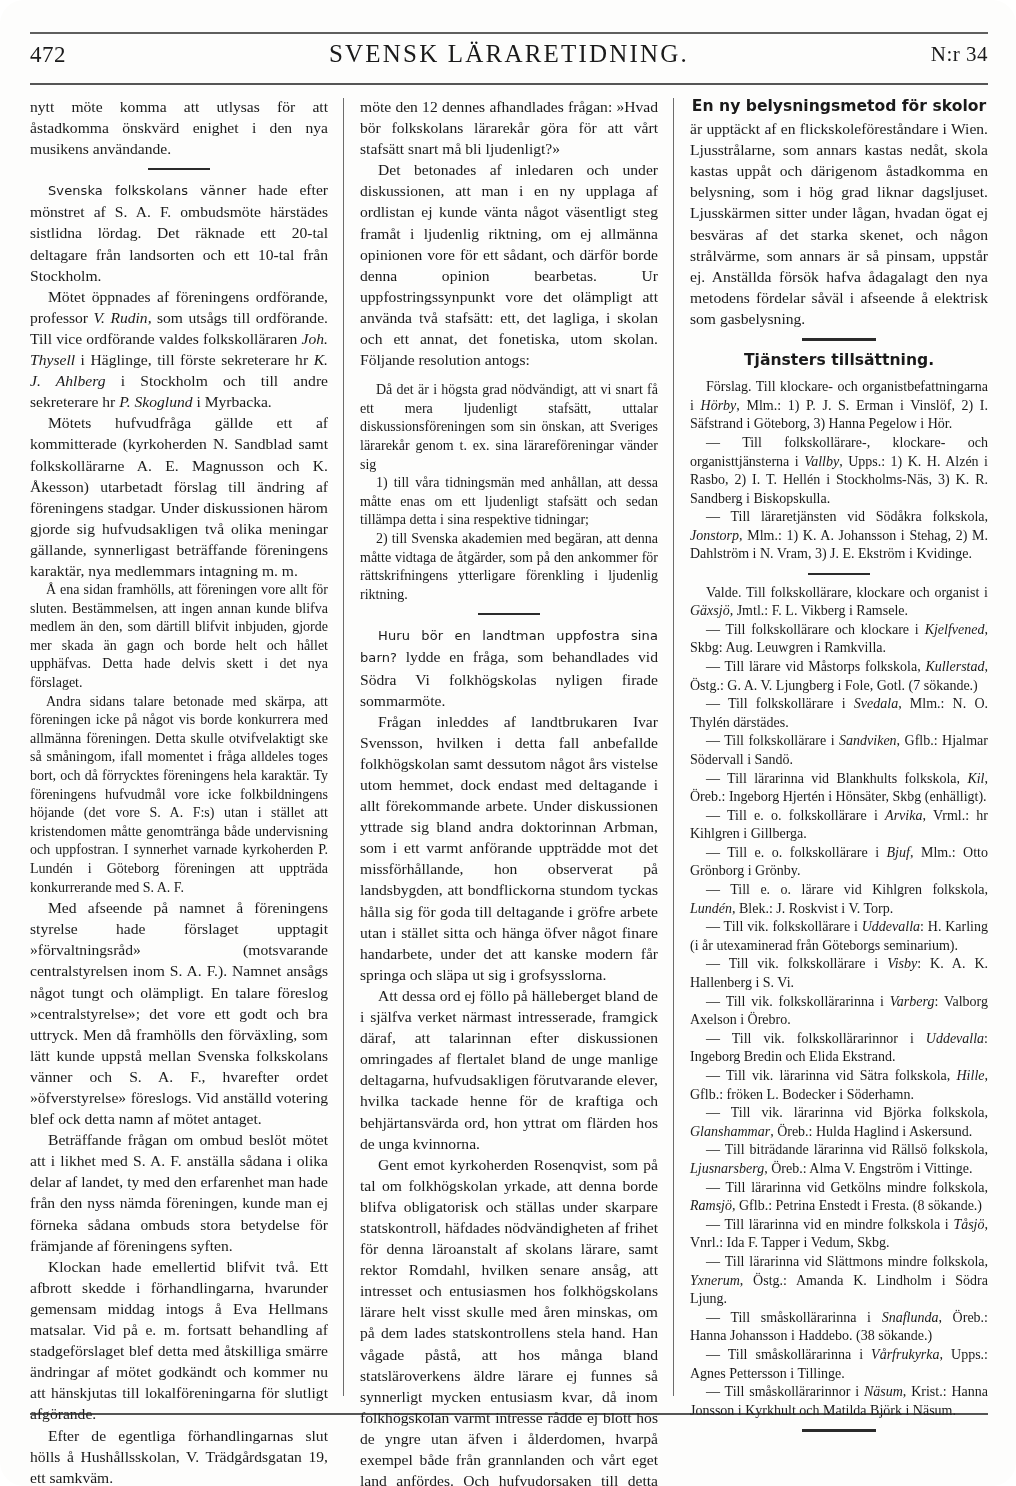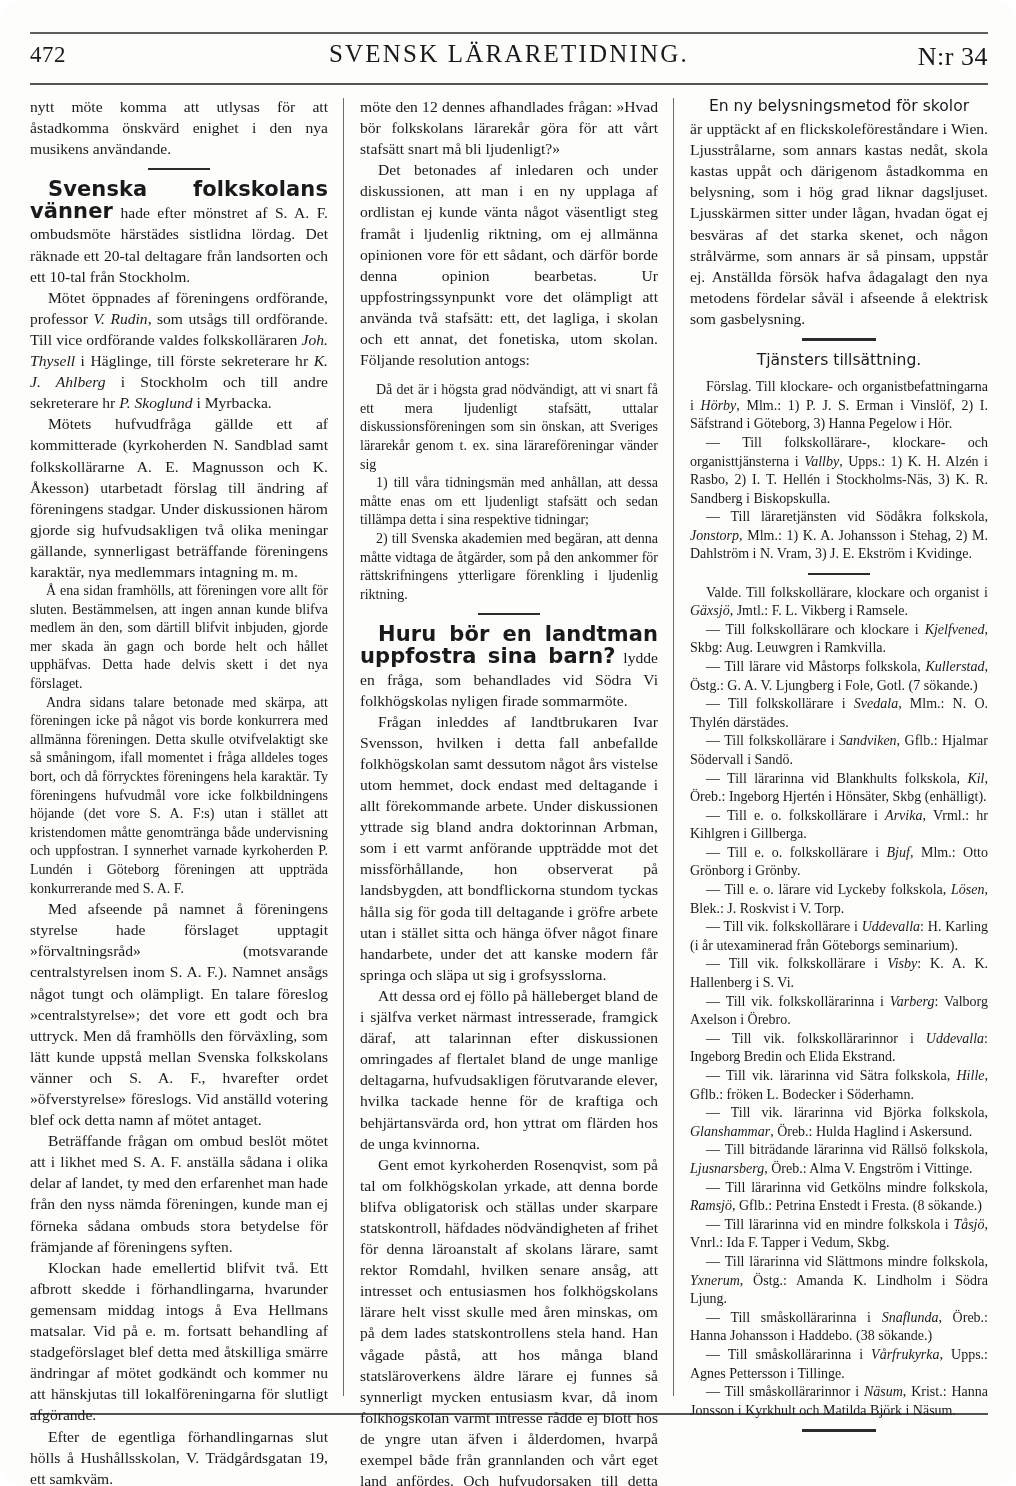--- a/index.html
+++ b/index.html
@@ -42,21 +42,21 @@
   .masthead .paper-title {
     position: absolute;
     left: 0; right: 0; top: 2px;
     text-align: center;
     font-size: 25px;
     letter-spacing: 2.2px;
   }
   .masthead .folio-right {
     position: absolute;
     right: 0; top: 4px;
-    font-size: 26px;
+    font-size: 21px;
     letter-spacing: 0.5px;
     margin-left: 40px;
   }
   .rule-top {
     position: absolute;
     left: 30px;
     top: 32px;
     width: 958px;
     height: 2px;
     background: #2a2a2a;
@@ -123,29 +123,29 @@
   }
   .small p,
   p.small {
     font-size: 14.0px;
     line-height: 18.6px;
     text-indent: 16px;
   }
   p.noind { text-indent: 0; }
   .hd {
     font-family: "DejaVu Sans", "Liberation Sans", sans-serif;
-    font-weight: bold;
-    font-size: 21px;
+    font-weight: normal;
+    font-size: 13px;
     letter-spacing: 0.1px;
   }
   .hd-center {
     display: block;
     text-align: center;
     font-family: "DejaVu Sans", "Liberation Sans", sans-serif;
-    font-weight: normal;
+    font-weight: bold;
     font-size: 15.6px;
     text-indent: 0;
     margin-bottom: 1px;
   }
   i, .it { }
   .bold-serif { font-weight: normal; }
   
   .divider {
     width: 62px;
     height: 2px;
@@ -257,21 +257,21 @@
       <p class="small"><span>— Till folkskollärare i </span><i>Svedala</i><span>, Mlm.: N. O. Thylén därstädes.</span></p>
 
       <p class="small"><span>— Till folkskollärare i </span><i>Sandviken</i><span>, Gflb.: Hjalmar Södervall i Sandö.</span></p>
 
       <p class="small"><span>— Till lärarinna vid Blankhults folkskola, </span><i>Kil</i><span>, Öreb.: Ingeborg Hjertén i Hönsäter, Skbg (enhälligt).</span></p>
 
       <p class="small"><span>— Till e. o. folkskollärare i </span><i>Arvika</i><span>, Vrml.: hr Kihlgren i Gillberga.</span></p>
 
       <p class="small"><span>— Till e. o. folkskollärare i </span><i>Bjuf</i><span>, Mlm.: Otto Grönborg i Grönby.</span></p>
 
-      <p class="small"><span>— Till e. o. lärare vid Lyckeby folkskola, </span><i>Lösen</i><span>, Blek.: J. Roskvist i V. Torp.</span></p>
+      <p class="small"><span>— Till e. o. lärare vid Kihlgren folkskola, </span><i>Lundén</i><span>, Blek.: J. Roskvist i V. Torp.</span></p>
 
       <p class="small"><span>— Till vik. folkskollärare i </span><i>Uddevalla</i><span>: H. Karling (i år utexaminerad från Göteborgs seminarium).</span></p>
 
       <p class="small"><span>— Till vik. folkskollärare i </span><i>Visby</i><span>: K. A. K. Hallenberg i S. Vi.</span></p>
 
       <p class="small"><span>— Till vik. folkskollärarinna i </span><i>Varberg</i><span>: Valborg Axelson i Örebro.</span></p>
 
       <p class="small"><span>— Till vik. folkskollärarinnor i </span><i>Uddevalla</i><span>: Ingeborg Bredin och Elida Ekstrand.</span></p>
 
       <p class="small"><span>— Till vik. lärarinna vid Sätra folkskola, </span><i>Hille</i><span>, Gflb.: fröken L. Bodecker i Söderhamn.</span></p>

